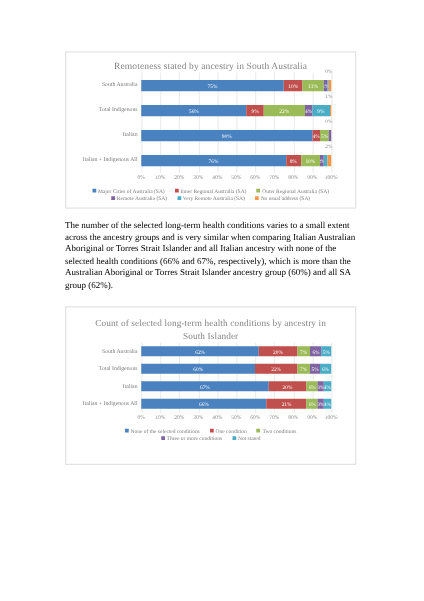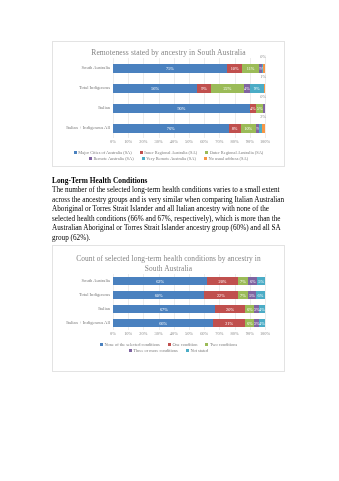--- a/index.html
+++ b/index.html
@@ -313,26 +313,25 @@
           </div>
           <div class="legend-item">
             <div class="swatch" style="background: rgb(247, 150, 70);"></div>
             <span class="lbl">No usual address (SA)</span>
           </div>
         </div>
       </div>
   </div>
 
   <div class="prose">
-    <h2>Long-Term Health Conditions</h2>
     <p>The number of the selected long-term health conditions varies to a small extent across the ancestry groups and is very similar when comparing Italian Australian Aboriginal or Torres Strait Islander  and all Italian ancestry with none of the selected health conditions (66% and 67%, respectively), which is more than the Australian Aboriginal or Torres Strait Islander  ancestry group (60%) and all SA group (62%).</p>
   </div>
 
   <div class="chart-panel" id="chart2-panel">
-    <div class="chart-title">Count of selected long-term health conditions by ancestry in South Australia</div>
+    <div class="chart-title">Count of selected long-term health conditions by ancestry in South Islander</div>
     <div class="plot-wrap" id="chart2-plot">
         <div style="position: absolute; left: 60px; top: 0px; width: 152px; height: 56px;">
           <div class="grid" style="left: 0px;"></div>
           <div class="grid" style="left: 15.2px;"></div>
           <div class="grid" style="left: 30.4px;"></div>
           <div class="grid" style="left: 45.6px;"></div>
           <div class="grid" style="left: 60.8px;"></div>
           <div class="grid" style="left: 76px;"></div>
           <div class="grid" style="left: 91.2px;"></div>
           <div class="grid" style="left: 106.4px;"></div>

